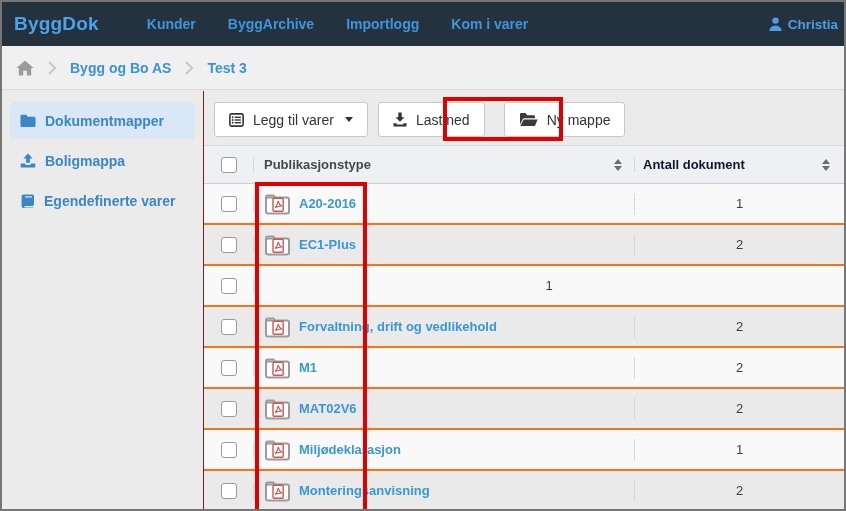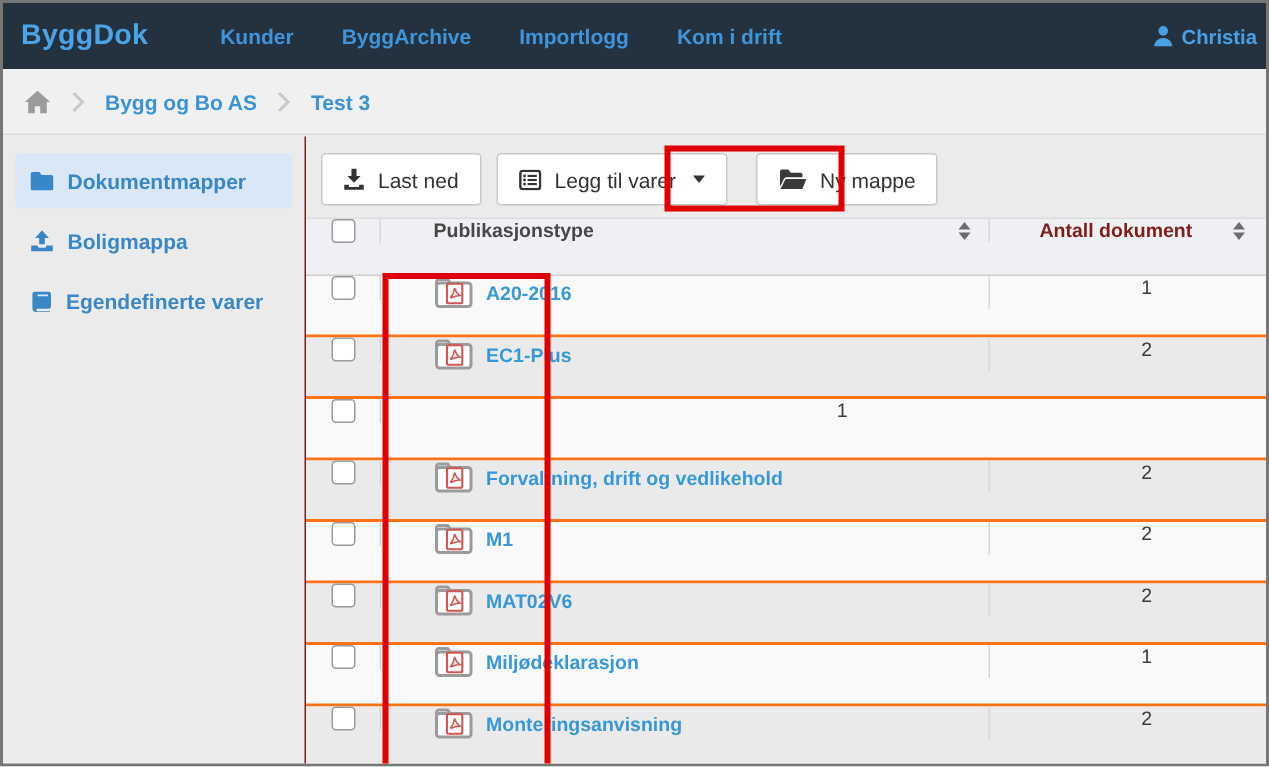--- a/index.html
+++ b/index.html
@@ -45,29 +45,29 @@
     height:35px; background:#fff; border:1px solid #c8c8c8; border-radius:3px;
     display:flex; align-items:center; gap:9px; padding:0 14px;
     font-size:14px; color:#333; cursor:pointer; white-space:nowrap;
     font-family:inherit;
   }
   .caret { width:0; height:0; border-left:4px solid transparent; border-right:4px solid transparent;
            border-top:5px solid #333; margin-left:2px; }
   .btn-newfolder { margin-left:9px; }
   
   .table { width:100%; font-size:13px; }
-  .thead, .trow { display:flex; align-items:flex-start;gap:25px; }
+  .thead, .trow { display:flex; align-items:center; }
   .thead { height:39px; background:#eef0f3; border-top:1px solid #dcdcdc; border-bottom:1px solid #cfcfcf; }
   .c-check { width:50px; flex:none; border-right:1px solid #d8d8d8;
              display:flex; align-items:center; justify-content:center; }
   .c-type  { width:381px; flex:none; border-right:1px solid #d8d8d8;
              display:flex; align-items:center; padding:0 12px 0 10px; min-width:0; }
   .c-count { flex:1; display:flex; align-items:center; }
   .thead .c-type  { justify-content:space-between; font-weight:bold; color:#474747; }
-  .thead .c-count { justify-content:space-between; padding:0 14px 0 8px; font-weight:bold; color:#7f1d1d; }
+  .thead .c-count { justify-content:space-between; padding:0 14px 0 8px; font-weight:bold; color:#0f172a; }
   .trow { height:41px; border-bottom:2px solid #f97316; }
   .tbody .trow:nth-child(odd)  { background:#f9f9f9; }
   .tbody .trow:nth-child(even) { background:#eaeaea; }
   .trow .c-type { gap:8px; }
   .trow .c-count { justify-content:center; color:#3c3c3c; }
   .doc-link { color:#3798d9; font-weight:600; cursor:pointer; white-space:nowrap;
               overflow:hidden; text-overflow:ellipsis; }
   .cb { width:16px; height:16px; border:1px solid #9a9a9a; border-radius:3px; background:#fff;
         cursor:pointer; flex:none; }
   .sort { display:inline-flex; flex-direction:column; gap:2px; cursor:pointer; flex:none; }
@@ -85,21 +85,21 @@
 <body>
 
 <div class="frame">
 
   <div class="navbar">
     <span class="brand">ByggDok</span>
     <span class="nav-links">
       <span class="nav-link">Kunder</span>
       <span class="nav-link">ByggArchive</span>
       <span class="nav-link">Importlogg</span>
-      <span class="nav-link">Kom i drift</span>
+      <span class="nav-link">Kom i varer</span>
     </span>
     <span class="nav-user">
       <span class="icon">
         <svg width="13" height="14" viewBox="0 0 13 14">
             <circle cx="6.5" cy="3.6" r="3.2" fill="#4aa0e4"></circle>
             <path d="M0.4 14 a6.1 5.6 0 0 1 12.2 0 Z" fill="#4aa0e4"></path>
           </svg>
       </span>
       <span>Christia</span>
     </span>
@@ -152,43 +152,43 @@
               <path d="M5 2.3 h7 v1.2 H5 Z" fill="#d9e7f7"></path>
             </svg>
         </span>
         <span>Egendefinerte varer</span>
       </div>
     </div>
 
     <div class="main">
 
       <div class="toolbar">
-        <button class="btn">
-          <span class="icon">
-            <svg width="14" height="15" viewBox="0 0 14 15">
-                <path d="M5.3 0.5 h3.4 v4.8 H11.4 L7 9.8 2.6 5.3 h2.7 Z" fill="#333"></path>
-                <path d="M0.5 11.2 h3.1 v1.4 h6.8 v-1.4 h3.1 v3.3 H0.5 Z" fill="#333"></path>
-              </svg>
-          </span>
-          <span>Last ned</span>
-        </button>
         <button class="btn">
           <span class="icon">
             <svg width="15" height="14" viewBox="0 0 15 14">
                 <rect x="0.9" y="0.9" width="13.2" height="12.2" rx="1.6" fill="none" stroke="#333" stroke-width="1.6"></rect>
                 <circle cx="3.7" cy="4.3" r="0.95" fill="#333"></circle>
                 <circle cx="3.7" cy="7" r="0.95" fill="#333"></circle>
                 <circle cx="3.7" cy="9.7" r="0.95" fill="#333"></circle>
                 <rect x="5.7" y="3.6" width="6.2" height="1.4" fill="#333"></rect>
                 <rect x="5.7" y="6.3" width="6.2" height="1.4" fill="#333"></rect>
                 <rect x="5.7" y="9" width="6.2" height="1.4" fill="#333"></rect>
               </svg>
           </span>
           <span>Legg til varer</span>
           <span class="caret"></span>
+        </button>
+        <button class="btn">
+          <span class="icon">
+            <svg width="14" height="15" viewBox="0 0 14 15">
+                <path d="M5.3 0.5 h3.4 v4.8 H11.4 L7 9.8 2.6 5.3 h2.7 Z" fill="#333"></path>
+                <path d="M0.5 11.2 h3.1 v1.4 h6.8 v-1.4 h3.1 v3.3 H0.5 Z" fill="#333"></path>
+              </svg>
+          </span>
+          <span>Last ned</span>
         </button>
         <button class="btn btn-newfolder">
           <span class="icon">
             <svg width="19" height="15" viewBox="0 0 19 15">
                 <path d="M1 12.5 V2.3 A1.3 1.3 0 0 1 2.3 1 h4.2 l1.7 2.2 h6.5 A1.3 1.3 0 0 1 16 4.5 V6.2 H5.3 a1.8 1.8 0 0 0 -1.6 1 Z" fill="#3a3a3a"></path>
                 <path d="M4.7 7.4 H18.6 L15.9 14 H1.3 Z" fill="#3a3a3a"></path>
               </svg>
           </span>
           <span>Ny mappe</span>
         </button>

